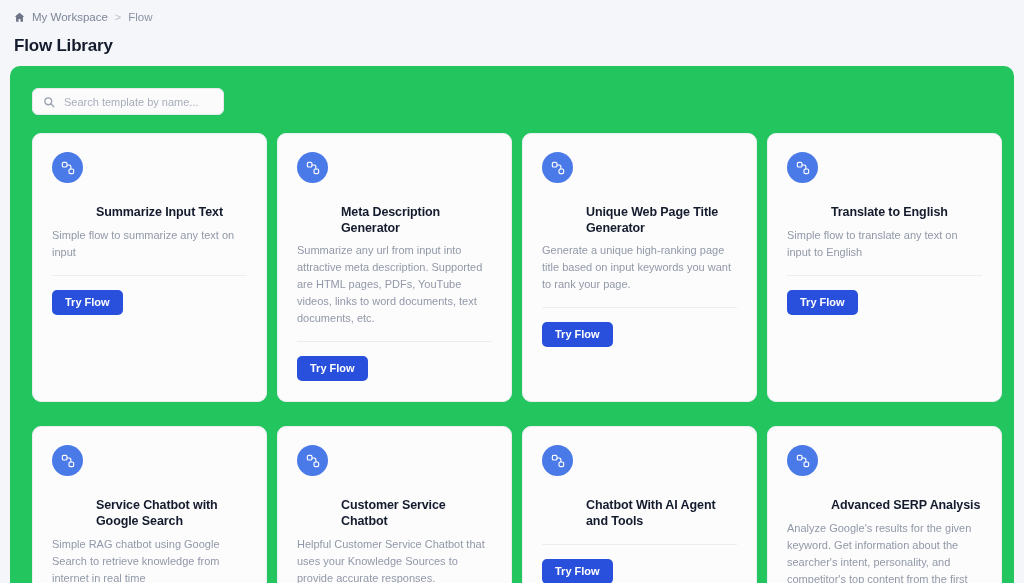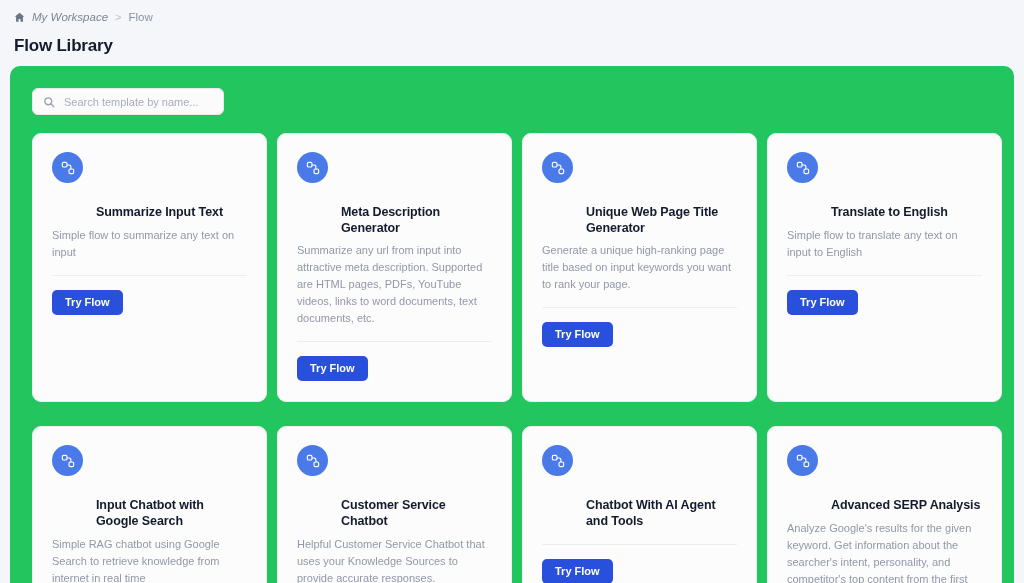--- a/index.html
+++ b/index.html
@@ -34,21 +34,21 @@
 
   .home-icon {
     display: inline-block;
     width: 11px;
     height: 11px;
     color: #6d7587;
     line-height: 0;
   }
   .home-icon svg { display: block; }
 
-  .crumb-link { color: #7d8596; white-space: nowrap; font-style: italic; }
+  .crumb-link { color: #7d8596; white-space: nowrap; }
   .crumb-sep  { color: #b9bfcb; font-size: 11px; }
   .crumb-cur  { color: #8b93a3; white-space: nowrap; }
 
   .page-title {
     margin-top: 10px;
     font-size: 17px;
     font-weight: bold;
     color: #141b2d;
     letter-spacing: -0.2px;
   }
@@ -259,21 +259,21 @@
     </div>
 
     <div class="card tall">
       <div class="card-icon">
         <svg viewBox="0 0 24 24" width="16" height="16" fill="none" stroke="#ffffff" stroke-width="1.7">
           <rect x="3.5" y="3.5" width="7" height="7" rx="2"></rect>
           <rect x="13.5" y="13.5" width="7" height="7" rx="2"></rect>
           <path d="M10.5 7.5h3.2a2.6 2.6 0 0 1 2.6 2.6v3.4" stroke-linecap="round"></path>
         </svg>
       </div>
-      <div class="card-title">Input Chatbot with Google Search</div>
+      <div class="card-title">Service Chatbot with Google Search</div>
       <div class="card-desc">Simple RAG chatbot using Google Search to retrieve knowledge from internet in real time</div>
       <div class="card-divider"></div>
 
     </div>
 
     <div class="card tall">
       <div class="card-icon">
         <svg viewBox="0 0 24 24" width="16" height="16" fill="none" stroke="#ffffff" stroke-width="1.7">
           <rect x="3.5" y="3.5" width="7" height="7" rx="2"></rect>
           <rect x="13.5" y="13.5" width="7" height="7" rx="2"></rect>

